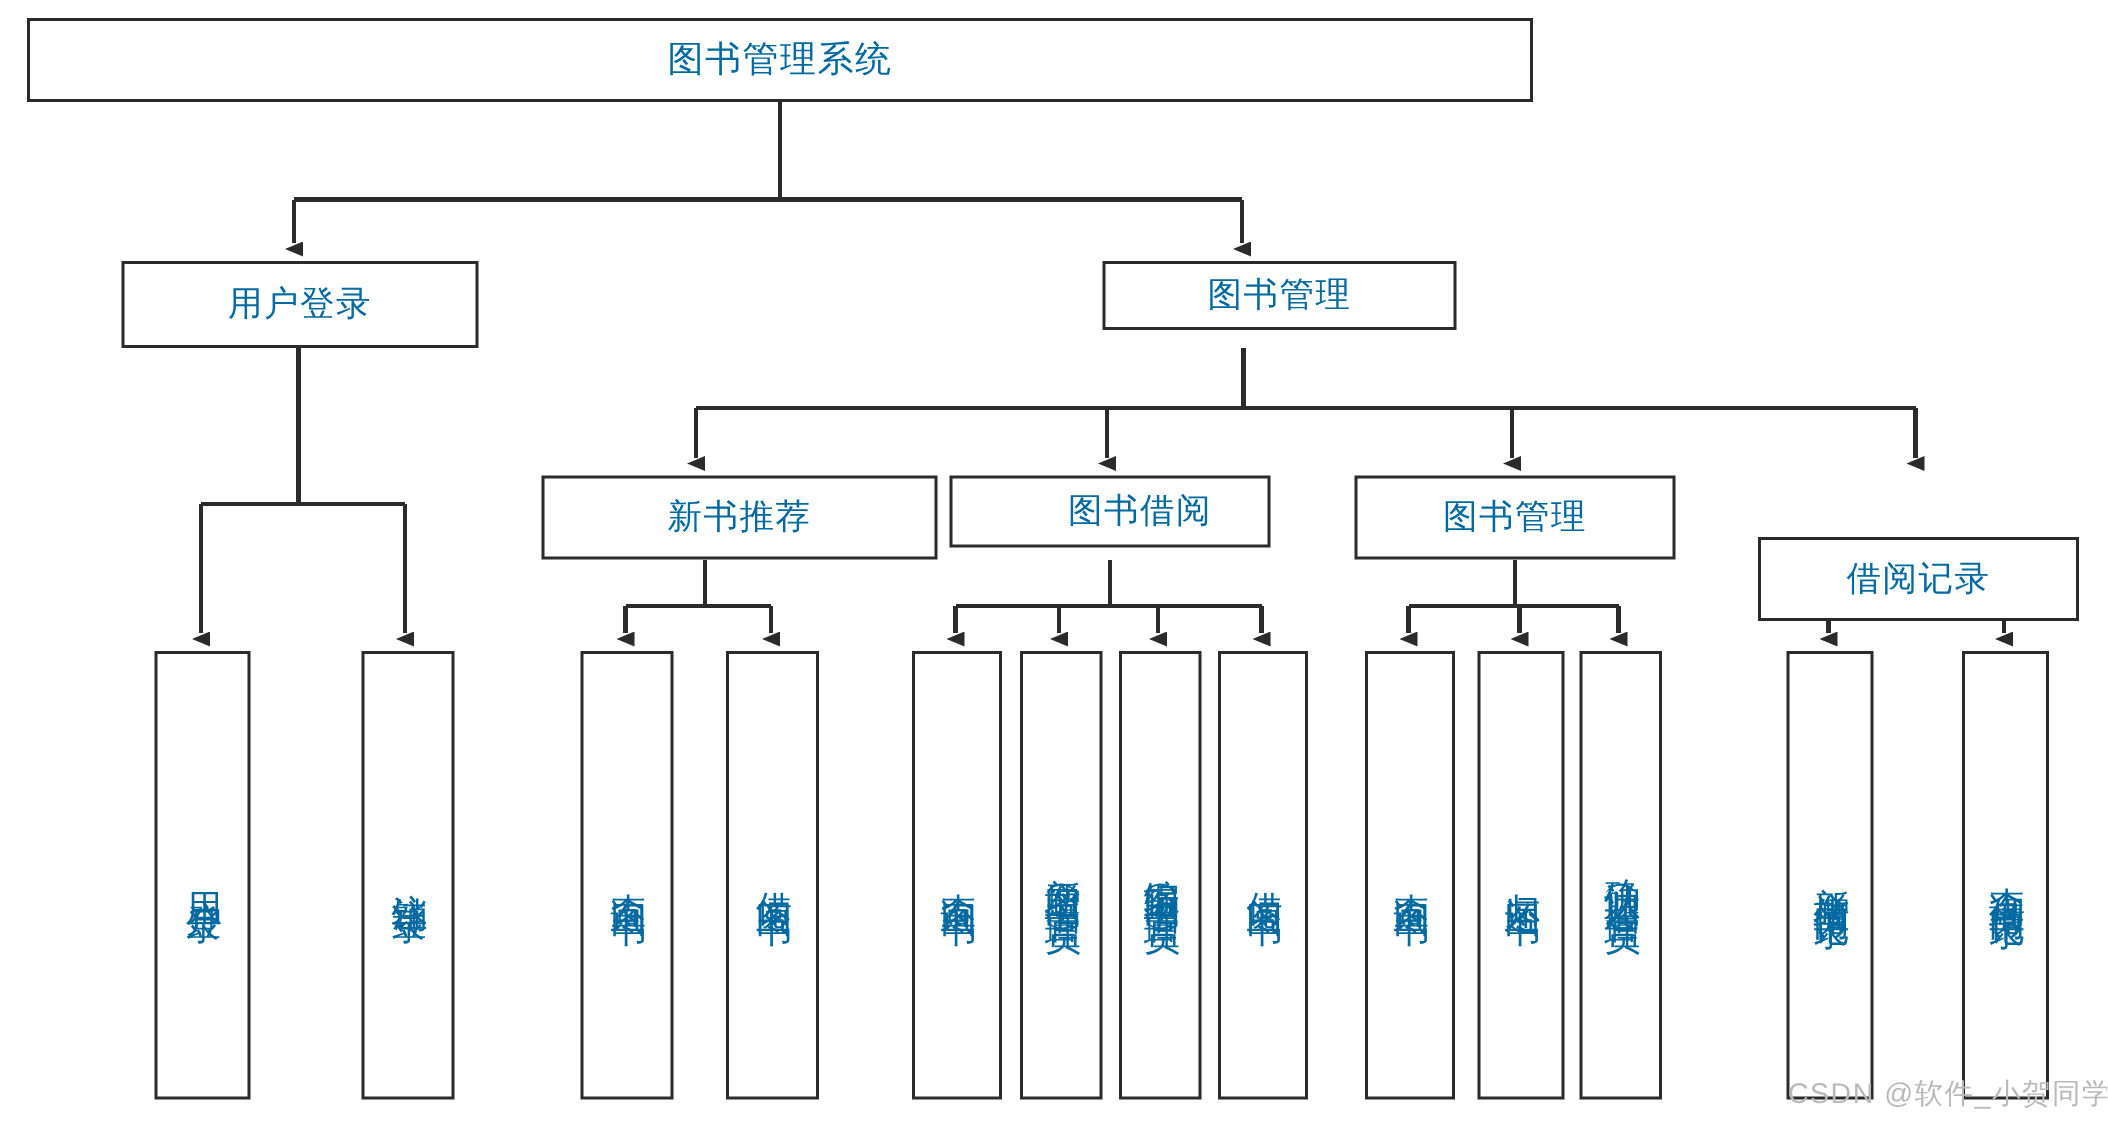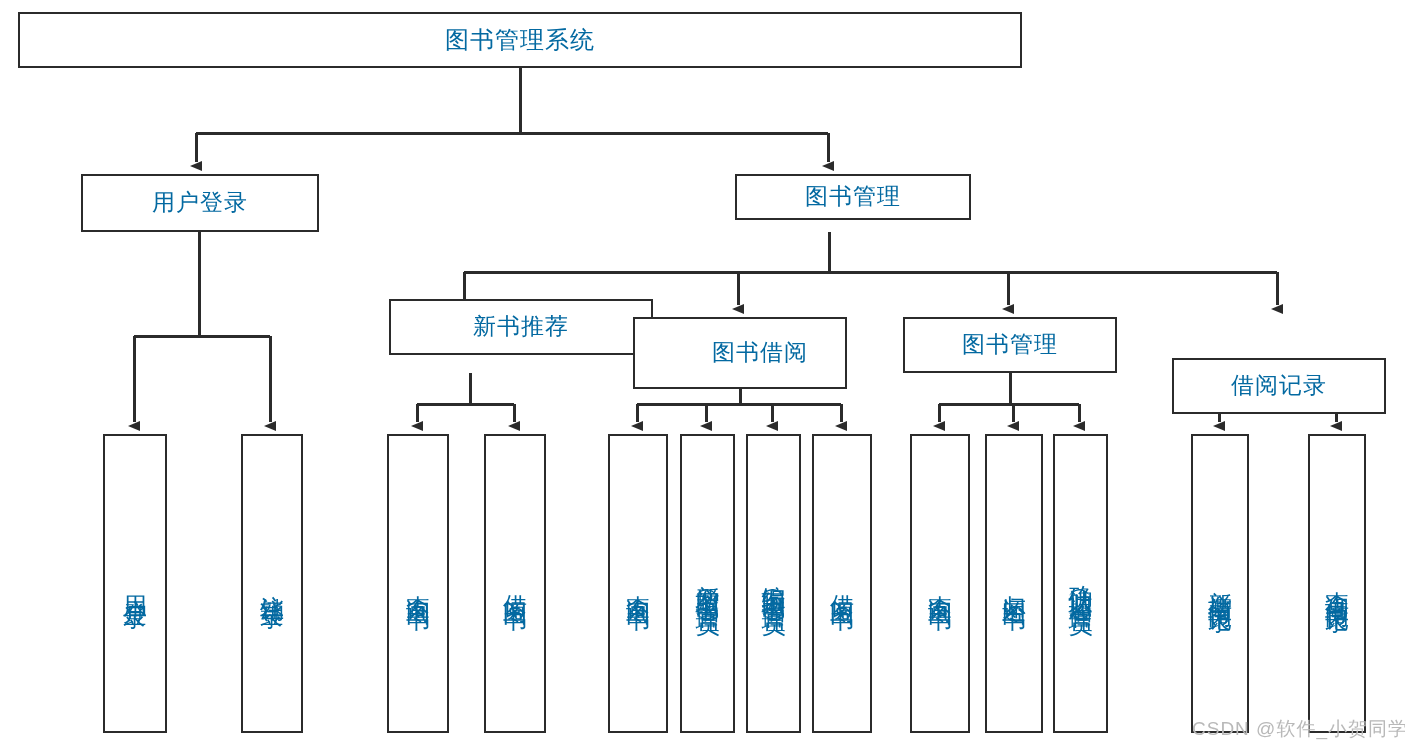--- a/index.html
+++ b/index.html
@@ -121,24 +121,24 @@
   <div id="nodes">
       <div class="node root horiz" style="left: 18px; top: 12px; width: 1004px; height: 56px;">
         <span>图书管理系统</span>
       </div>
       <div class="node horiz" style="left: 81px; top: 174px; width: 238px; height: 58px;">
         <span>用户登录</span>
       </div>
       <div class="node horiz" style="left: 712px; top: 174px; width: 236px; height: 46px; margin-left: 23px;">
         <span>图书管理</span>
       </div>
-      <div class="node horiz" style="left: 361px; top: 299px; width: 264px; height: 56px; margin-left: 28px;">
+      <div class="node horiz" style="left: 361px; top: 317px; width: 264px; height: 56px;">
         <span>新书推荐</span>
       </div>
-      <div class="node horiz" style="left: 633px; top: 317px; width: 214px; height: 72px; padding-left: 40px;">
+      <div class="node horiz" style="left: 633px; top: 317px; width: 214px; height: 48px; padding-left: 40px;">
         <span>图书借阅</span>
       </div>
       <div class="node horiz" style="left: 903px; top: 317px; width: 214px; height: 56px;">
         <span>图书管理</span>
       </div>
       <div class="node horiz" style="left: 1172px; top: 317px; width: 214px; height: 56px; margin-top: 41px;">
         <span>借阅记录</span>
       </div>
       <div class="node leaf" style="left: 103px; top: 434px; width: 64px; height: 299px;">
         <span class="leaf-text">用户登录</span>

